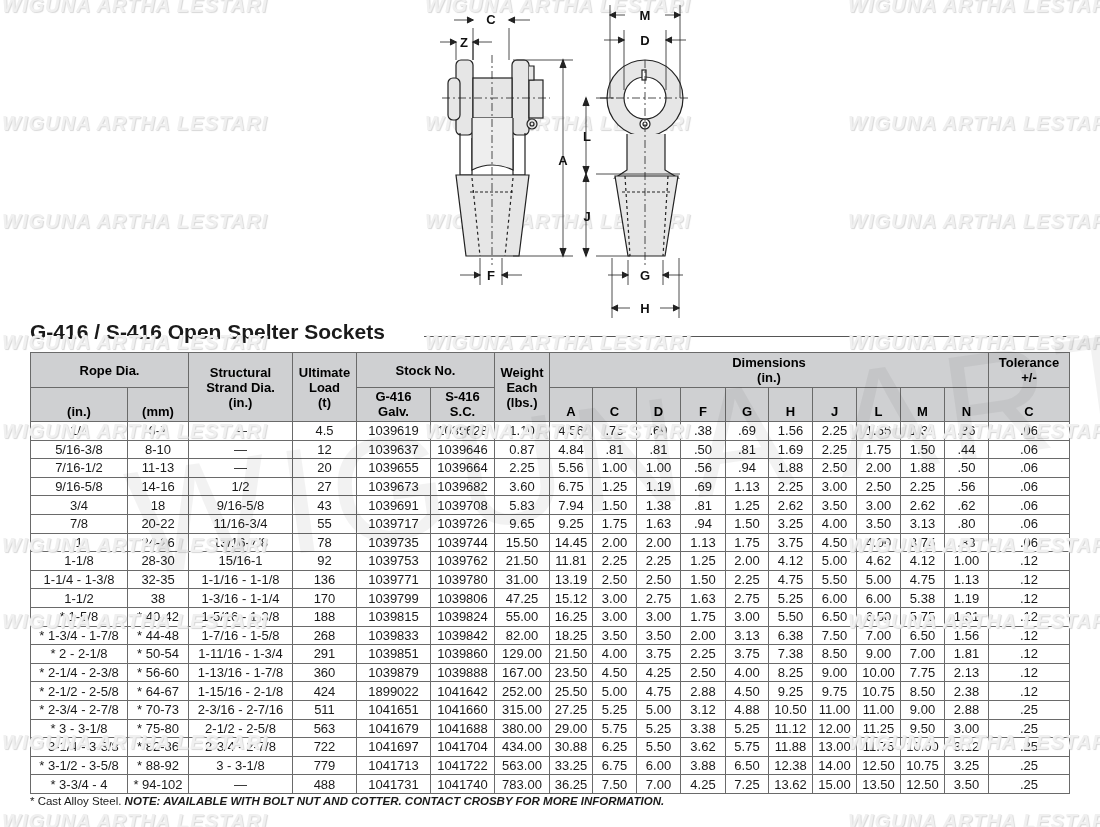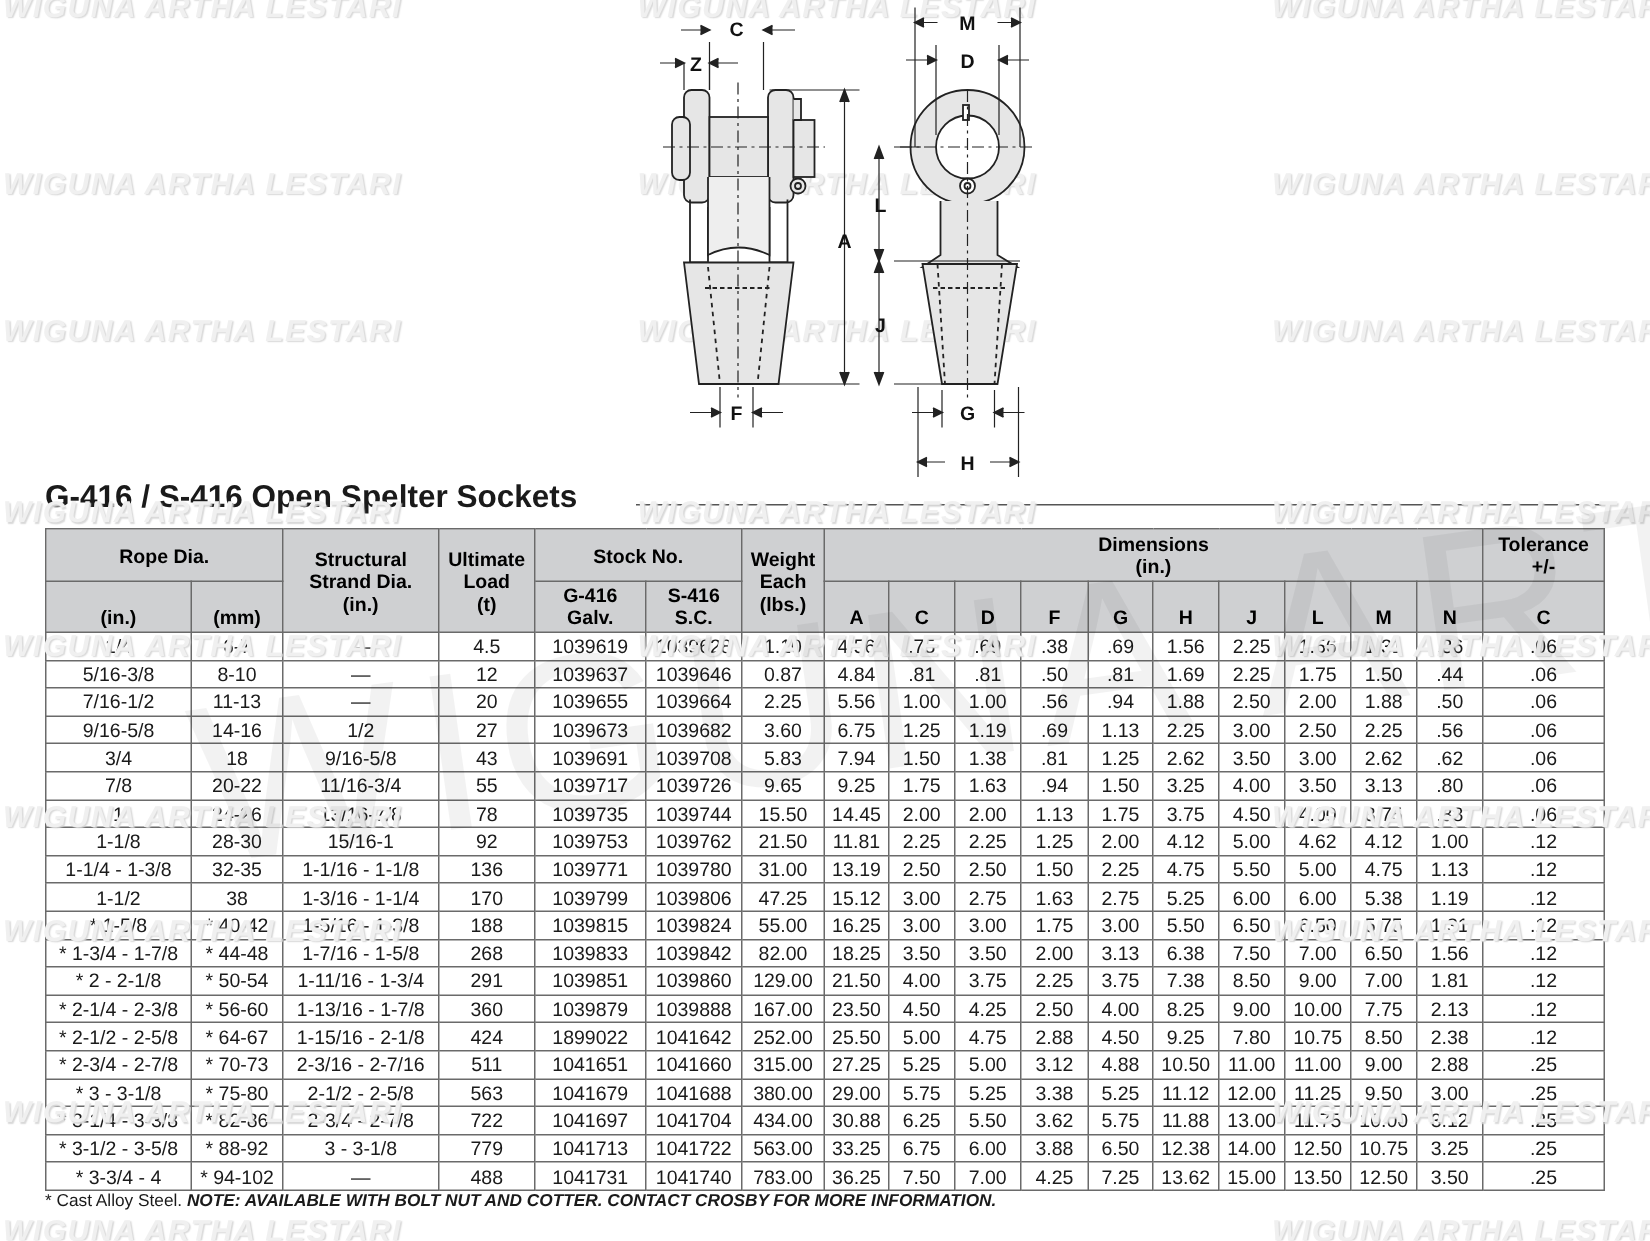--- a/index.html
+++ b/index.html
@@ -503,21 +503,21 @@
         <td>424</td>
         <td>1899022</td>
         <td>1041642</td>
         <td>252.00</td>
         <td>25.50</td>
         <td>5.00</td>
         <td>4.75</td>
         <td>2.88</td>
         <td>4.50</td>
         <td>9.25</td>
-        <td>7.80</td>
+        <td>9.75</td>
         <td>10.75</td>
         <td>8.50</td>
         <td>2.38</td>
         <td>.12</td>
       </tr>
       <tr>
         <td>* 2-3/4 - 2-7/8</td>
         <td>* 70-73</td>
         <td>2-3/16 - 2-7/16</td>
         <td>511</td>

